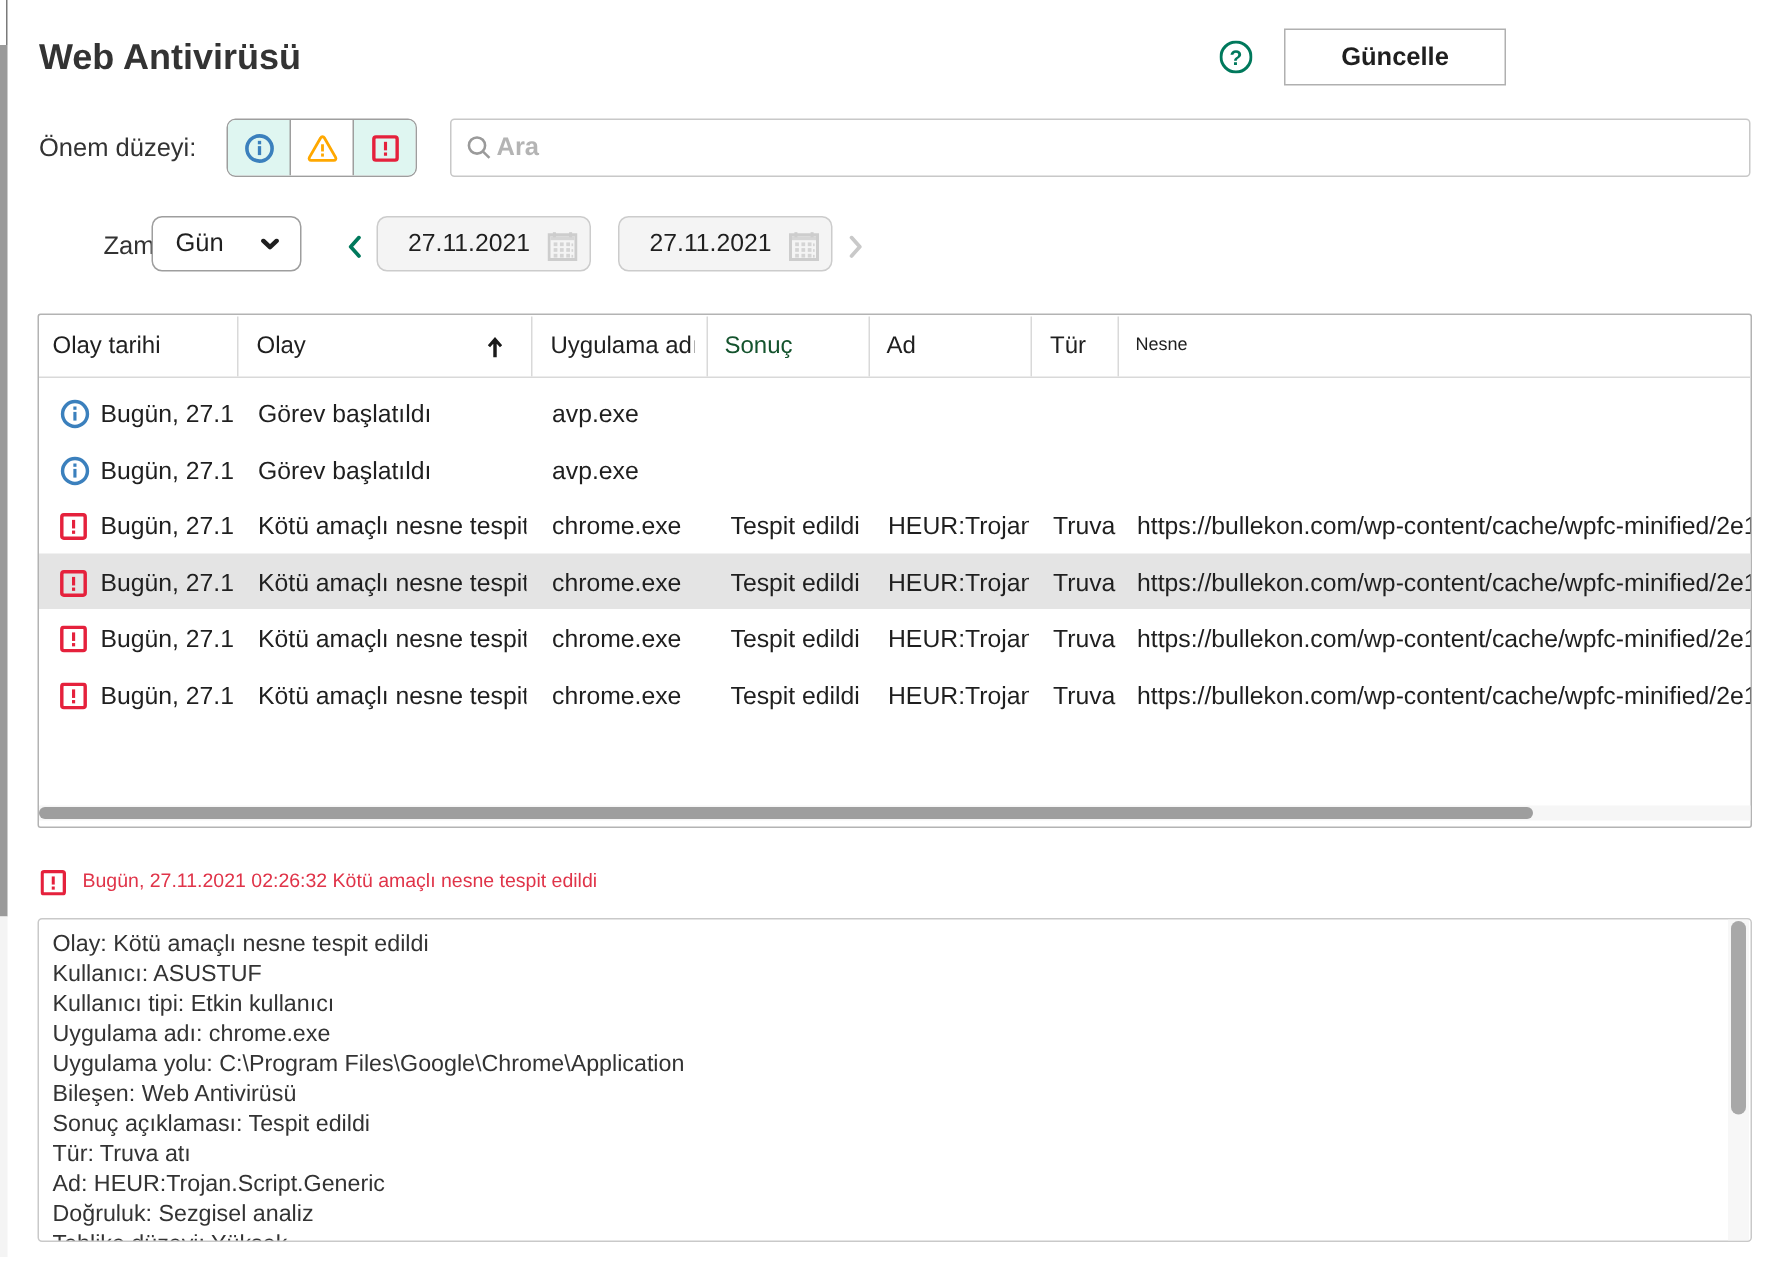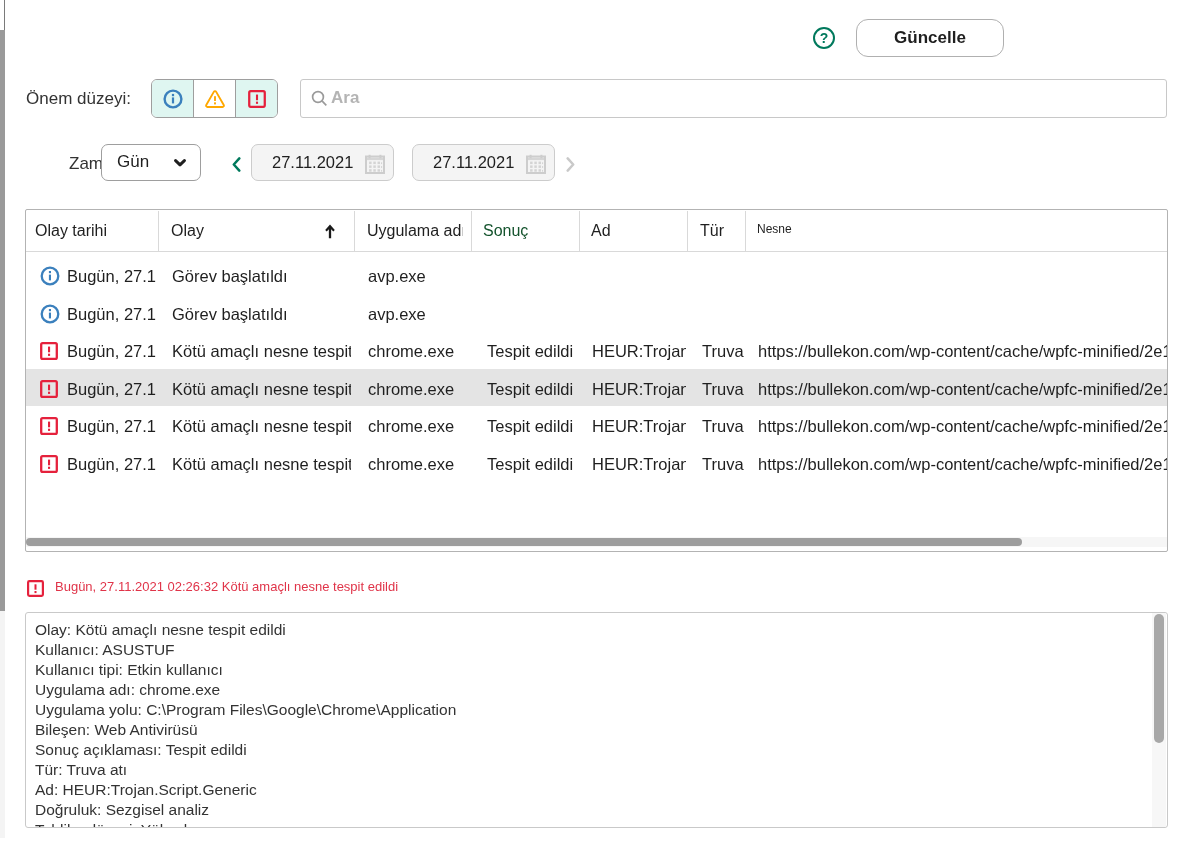--- a/index.html
+++ b/index.html
@@ -9,27 +9,28 @@
   .clip { overflow:hidden; white-space:nowrap; }
 </style>
 </head>
 <body>
 <div class="abs" style="left:0;top:0;width:1179px;height:844px;">
 
   <div class="abs" style="left:4px;top:0;width:1px;height:30px;background:#7a7a7a;"></div>
   <div class="abs" style="left:0;top:30px;width:5px;height:581px;background:#9a9a9a;"></div>
   <div class="abs" style="left:0;top:611px;width:5px;height:227px;background:#f4f4f4;"></div>
 
+  <div class="abs" style="left:26px;top:25px;font-size:24px;font-weight:bold;color:#333;">Web Antivirüsü</div>
 
   <svg class="abs" style="left:813px;top:27px;" width="22" height="22" viewBox="0 0 22 22">
     <circle cx="11" cy="11" r="10" fill="none" stroke="#00795c" stroke-width="2"></circle>
     <text x="11" y="16" text-anchor="middle" font-size="14" font-weight="bold" fill="#00795c" font-family="Liberation Sans">?</text>
   </svg>
 
-  <div class="abs" style="left:856px;top:19px;width:148px;height:38px;border:1px solid #b0b0b0;border-radius:12px;background:#fff;
+  <div class="abs" style="left:856px;top:19px;width:148px;height:38px;border:1px solid #b0b0b0;border-radius:0;background:#fff;
        display:flex;align-items:center;justify-content:center;font-size:17px;font-weight:bold;color:#1f1f1f;">Güncelle</div>
 
   <div class="abs" style="left:26px;top:89px;font-size:17px;color:#333;">Önem düzeyi:</div>
 
   <div class="abs" style="left:151px;top:79px;width:127px;height:39px;border:1px solid #9e9e9e;border-radius:6px;overflow:hidden;display:flex;">
     <div style="flex:1;background:#dff6f1;display:flex;align-items:center;justify-content:center;border-right:1px solid #9e9e9e;">
       <svg width="20" height="20" viewBox="0 0 20 20">
         <circle cx="10" cy="10" r="8.4" fill="none" stroke="#3b80bd" stroke-width="2.4"></circle>
         <rect x="8.9" y="8.4" width="2.2" height="6" fill="#3b80bd"></rect>
         <rect x="8.9" y="4.9" width="2.2" height="2.3" fill="#3b80bd"></rect>

